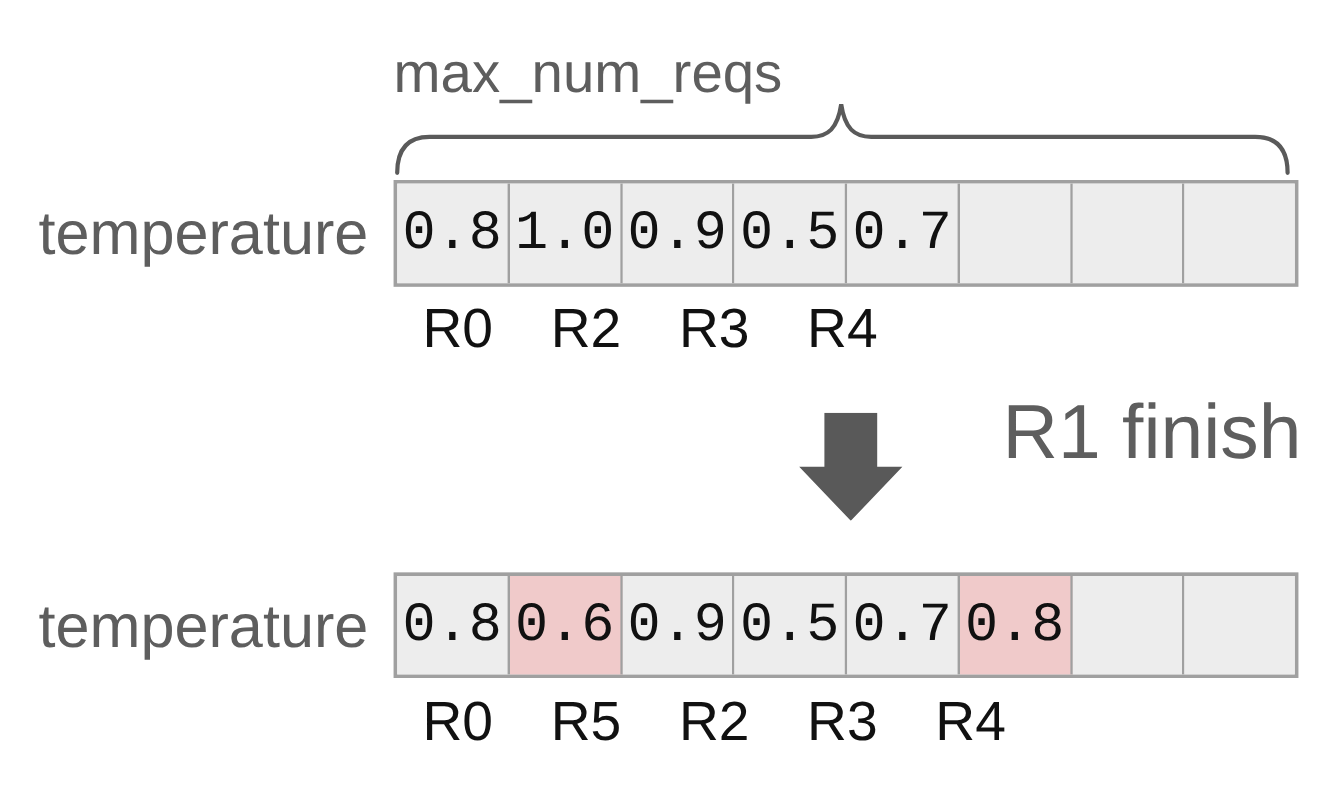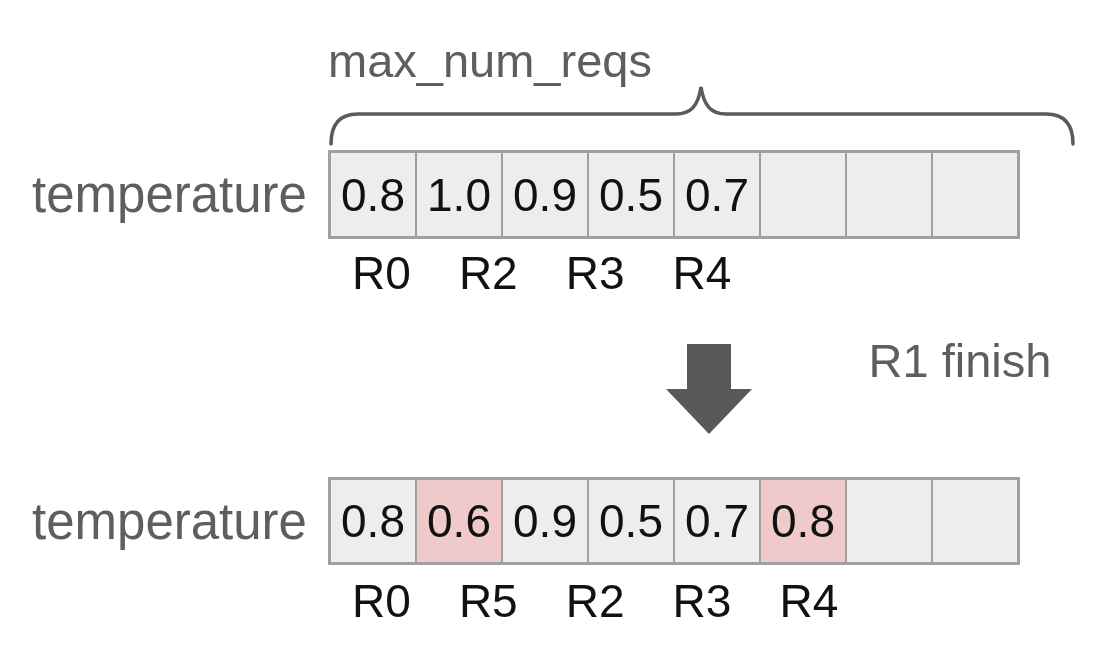--- a/index.html
+++ b/index.html
@@ -26,25 +26,26 @@
     position: absolute;
     left: 32px; width: 290px;
     font-size: 51px;
     display: flex; align-items: center;
   }
   .row-label.r1 { top: 150px; height: 89px; }
   .row-label.r2 { top: 477px; height: 88px; }
 
   .array {
     position: absolute;
-    left: 328px; width: 692px;
+    left: 328px; width: 754px;
     box-sizing: border-box;
     border: 3px solid var(--cell-border, #a0a0a0);
     display: flex;
     background: var(--cell-bg, #ededed);
+    font-family: Liberation Mono, monospace;
   }
   .array.r1 { top: 150px; height: 89px; }
   .array.r2 { top: 477px; height: 88px; }
   .cell {
     flex: 1 1 0;
     border-right: 2px solid var(--cell-border, #a0a0a0);
     background: var(--cell-bg, #ededed);
     display: flex; align-items: center; justify-content: center;
     font-size: 46px; color: var(--black-text, #111111);
   }
@@ -64,21 +65,21 @@
     font-size: 46px; line-height: 48px;
     color: var(--black-text, #111111);
   }
 
   .arrow-svg { position: absolute; left: 665px; top: 344px; }
 
   .transition-note {
     position: absolute;
     left: 812px; top: 332px; width: 296px;
     text-align: center;
-    font-size: 47px; line-height: 57px;
+    font-size: 64px; line-height: 57px;
   }
 </style>
 </head>
 <body>
 
 <div class="canvas">
 
   <div class="brace-label gray-text">max_num_reqs</div>
 
   <svg class="brace-svg" width="748" height="70" viewBox="0 0 748 70">

